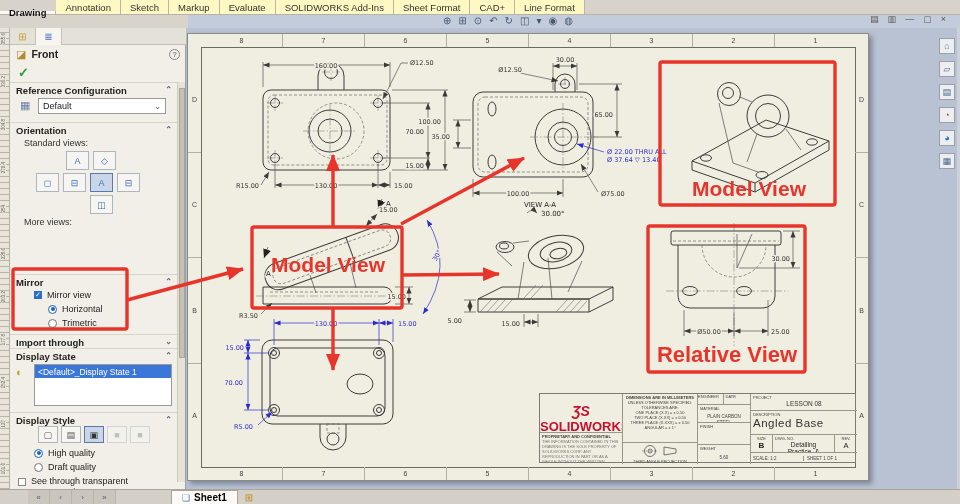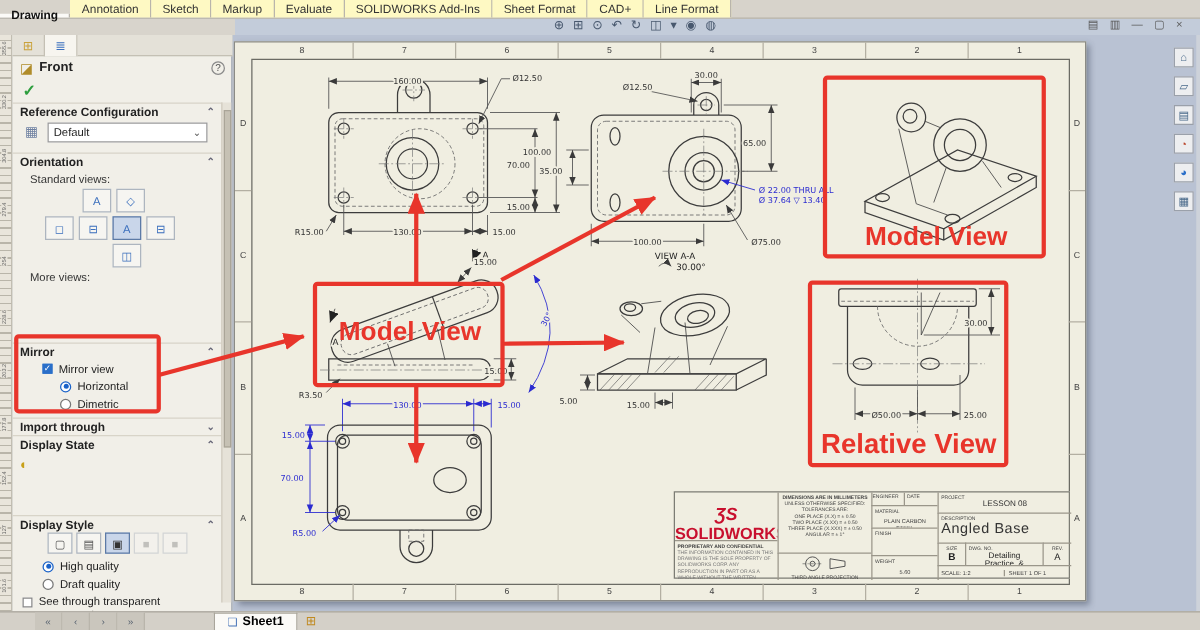--- a/index.html
+++ b/index.html
@@ -212,33 +212,36 @@
     <div class="optrow" style="left:24px; top:262px">
       <span class="cb on">✓</span>
       <span>Mirror view</span>
     </div>
     <div class="optrow" style="left:38px; top:276px">
       <span class="rb on"></span>
       <span>Horizontal</span>
     </div>
     <div class="optrow" style="left:38px; top:290px">
       <span class="rb"></span>
-      <span>Dimetric</span>
+      <span>Trimetric</span>
     </div>
 
     <div class="sech" style="top:306px">
       <span>Import through</span>
       <span class="caret">⌄</span>
     </div>
 
     <div class="sech" style="top:320px">
       <span>Display State</span>
       <span class="caret">⌃</span>
     </div>
     <span style="position:absolute; left:6px; top:338px; color:#c8a018; font-size:11px">◐</span>
+    <div class="listbox" style="left:24px; top:336px; width:138px; height:42px">
+      <div class="dsitem">&lt;Default&gt;_Display State 1</div>
+    </div>
 
     <div class="sech" style="top:384px">
       <span>Display Style</span>
       <span class="caret">⌃</span>
     </div>
     <div class="vbtn" style="left:28px; top:398px; width:20px; height:17px; color:#555">▢</div>
     <div class="vbtn" style="left:51px; top:398px; width:20px; height:17px; color:#555">▤</div>
     <div class="vbtn sel" style="left:74px; top:398px; width:20px; height:17px; color:#333">▣</div>
     <div class="vbtn dis" style="left:97px; top:398px; width:20px; height:17px; color:#888">■</div>
     <div class="vbtn dis" style="left:120px; top:398px; width:20px; height:17px; color:#888">■</div>

